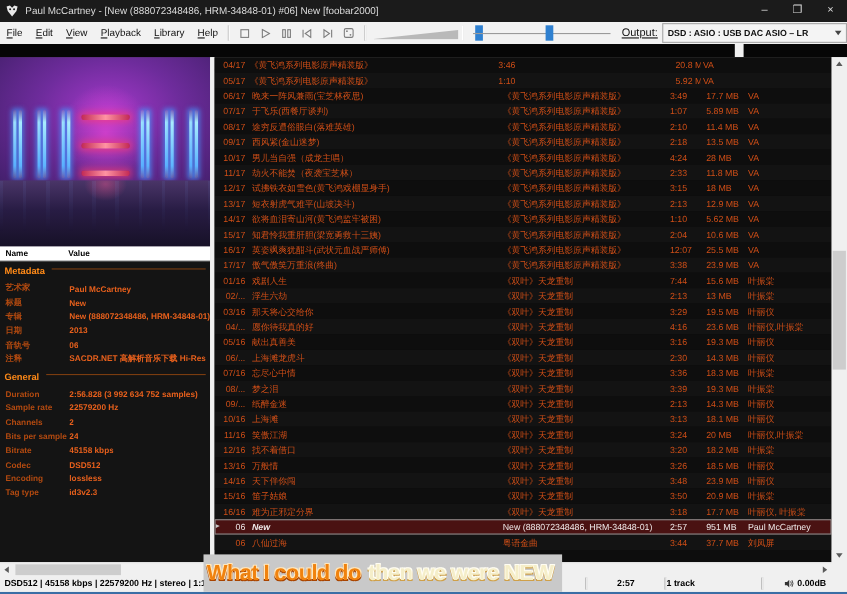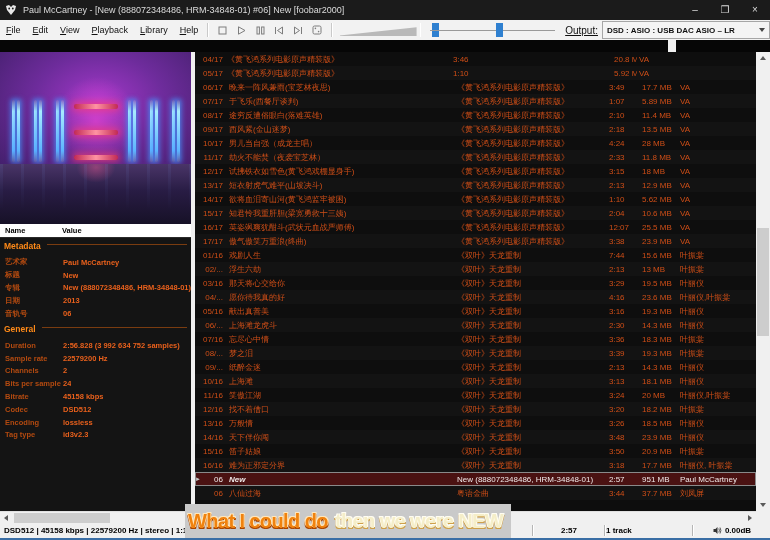--- a/index.html
+++ b/index.html
@@ -265,20 +265,24 @@
           <span class="md-val">New (888072348486, HRM-34848-01)</span>
         </div>
         <div class="md-row">
           <span class="md-name">日期</span>
           <span class="md-val">2013</span>
         </div>
         <div class="md-row">
           <span class="md-name">音轨号</span>
           <span class="md-val">06</span>
         </div>
+        <div class="md-row">
+          <span class="md-name">注释</span>
+          <span class="md-val">SACDR.NET 高解析音乐下载 Hi-Res</span>
+        </div>
         <div class="md-section">
           <span>General</span>
           <i></i>
         </div>
         <div class="md-row">
           <span class="md-name">Duration</span>
           <span class="md-val">2:56.828 (3 992 634 752 samples)</span>
         </div>
         <div class="md-row">
           <span class="md-name">Sample rate</span>

